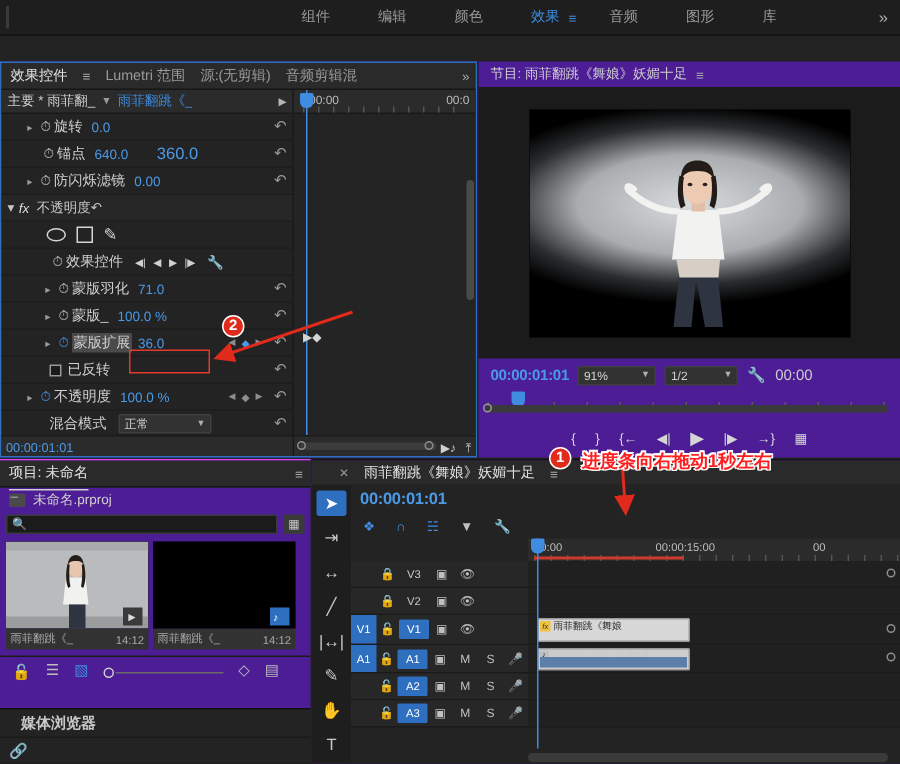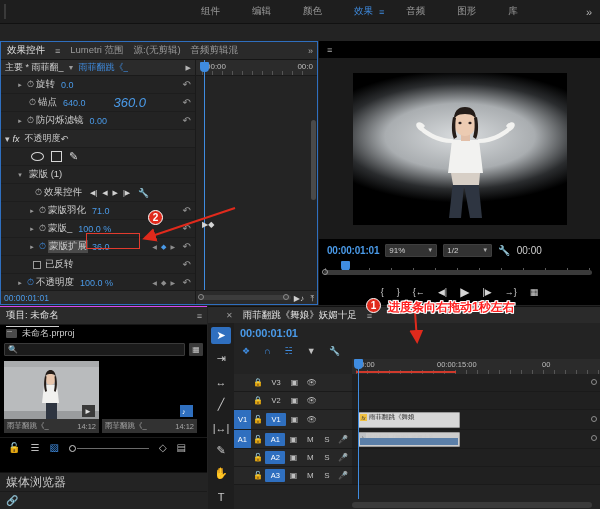--- a/index.html
+++ b/index.html
@@ -26,21 +26,21 @@
   }
   .wsbar .wsleft { width:185px; height:100%; position:relative; }
   .wsbar .wsleft .bar { position:absolute; left:4px; top:4px; width:2px; height:15px; background:#3a3a3a; }
   .ws-items { display:flex; align-items:center; gap:0px; flex:1; }
   .ws-item { font-size:9.5px; color:#9a9a9a; padding:0 16px; white-space:nowrap; cursor:pointer; }
   .ws-item.active { color:#3f8ce0; }
   .ws-menu-icon { color:#3f8ce0; font-size:9px; margin-left:-10px; margin-right:6px; }
   .ws-more { margin-left:auto; padding-right:8px; color:#b0b0b0; font-size:11px; cursor:pointer; }
 
   
-  .panel { position:absolute; background:#000000; }
+  .panel { position:absolute; background:#4c1d95; }
   .panel-header {
     height:18px; background:#2a2a2a; display:flex; align-items:center;
     padding-left:6px; gap:10px; border-bottom:1px solid #161616;
   }
   .ptab { font-size:9.5px; color:#9a9a9a; white-space:nowrap; cursor:pointer; position:relative; }
   .ptab.active { color:#e2e2e2; }
   .ptab.active::after {
     content:""; position:absolute; left:0; right:0; bottom:-5px; height:1.5px; background:#cdcdcd;
   }
   .ham { color:#aaa; font-size:9px; cursor:pointer; }
@@ -62,21 +62,21 @@
 
   .row {
     height:18px; display:flex; align-items:center; position:relative;
     border-bottom:1px solid #1d1d1d; padding-left:4px;
   }
   .row .tw { width:10px; font-size:7px; color:#9a9a9a; text-align:center; }
   .row .sw { display:inline-block; width:11px; text-align:center; font-size:9px; color:#b9b9b9; }
   .row .sw.on { color:#3f8ce0; }
   .row .lbl { font-size:9.5px; color:#cfcfcf; white-space:nowrap; }
   .row .val { font-size:9px; color:#4a9ae8; margin-left:6px; white-space:nowrap; }
-  .row .val2 { font-size:13px; color:#4a9ae8; margin-left:28px;font-style:italic; }
+  .row .val2 { font-size:11px; color:#4a9ae8; margin-left:19px; }
   .row .reset { position:absolute; right:4px; font-size:10px; color:#9a9a9a; }
   .indent1 { padding-left:14px; }
   .indent2 { padding-left:26px; }
   .indent3 { padding-left:32px; }
 
   .fxhead { height:18px; display:flex; align-items:center; padding-left:4px;
             border-bottom:1px solid #1d1d1d; position:relative; background:#262626; }
   .fxhead .fx-i { font-style:italic; font-size:9px; color:#ddd; margin:0 5px 0 3px; }
 
   .shaperow { height:18px; display:flex; align-items:center; gap:7px; padding-left:30px;
@@ -131,21 +131,21 @@
   .projtools { height:20px; display:flex; align-items:center; gap:10px; padding-left:8px;
                border-top:1px solid #1a1a1a; margin-top:4px;}
   .projtools .ti { font-size:10px; color:#bdbdbd; cursor:pointer;}
   .zoomline { position:relative; width:80px; height:10px; }
   .zoomline .tr { position:absolute; left:8px; right:0; top:5px; height:1.5px; background:#6a6a6a;}
   .zoomline .kn { position:absolute; left:0; top:2px; width:7px; height:7px; border:1.4px solid #d0d0d0;
                   border-radius:50%;}
 
   
   #mb { left:0; top:472px; width:207px; height:37px; border-top:1px solid #111; background:#232323;}
-  .mbtitle{ height:18px; display:flex; align-items:center; padding-left:6px; font-size:12px; color:#c8c8c8;}
+  .mbtitle{ height:18px; display:flex; align-items:center; padding-left:14px; font-size:10px; color:#c8c8c8;font-weight:bold;}
   .mbbody { height:18px; border-top:1px solid #1a1a1a; display:flex; align-items:center; padding-left:6px;}
 
   
   #pm { left:319px; top:41px; width:281px; height:264px; }
   .pm-head { height:17px; display:flex; align-items:center; padding-left:8px; gap:6px;
              font-size:9px; color:#cfcfcf; }
   .pm-video { position:absolute; left:0; right:0; top:17px; bottom:66px; background:#1b1b1b;
               display:flex; align-items:center; justify-content:center; }
   .vframe { width:214px; height:152px; background:#000; position:relative; overflow:hidden; }
   .pm-ctl { position:absolute; left:0; right:0; bottom:45px; height:20px; display:flex;
@@ -299,24 +299,20 @@
           <span class="lbl">不透明度</span>
           <span class="reset">↶</span>
         </div>
 
         <div class="shaperow">
           <span class="sh-ell"></span>
           <span class="sh-rect"></span>
           <span class="sh-pen">✎</span>
         </div>
 
-        <div class="row indent1">
-          <span class="tw">▾</span>
-          <span class="lbl" style="margin-left:4px;">蒙版 (1)</span>
-        </div>
 
         <div class="row indent3">
           <span class="sw">⏱</span>
           <span class="lbl">效果控件</span>
           <span class="maskicons">
             <span>◀|</span>
             <span>◀</span>
             <span>▶</span>
             <span>|▶</span>
             <span style="font-size:9px;margin-left:3px;">🔧</span>
@@ -411,20 +407,21 @@
           <div class="ecknob" style="right:28px;"></div>
           <span style="position:absolute;right:13px;top:3px;font-size:8px;color:#cfcfcf;">▶♪</span>
           <span style="position:absolute;right:3px;top:3px;font-size:8px;color:#cfcfcf;">⤒</span>
         </div>
       </div>
     </div>
   </div>
 
   <div class="panel" id="pm">
     <div class="pm-head">
+      <span>节目: 雨菲翻跳《舞娘》妖媚十足</span>
       <span class="ham">≡</span>
     </div>
 
     <div class="pm-video">
       <div class="vframe">
         <svg width="214" height="152" viewBox="0 0 214 152">
           <defs>
             <radialGradient id="vig" cx="50%" cy="50%" r="62%">
               <stop offset="0%" stop-color="#cfd2d4"></stop>
               <stop offset="45%" stop-color="#b8bcbf"></stop>

